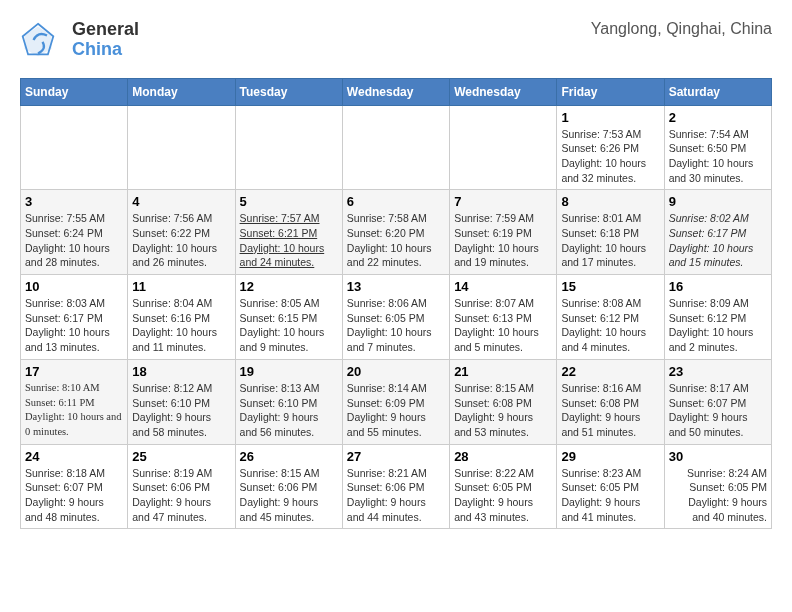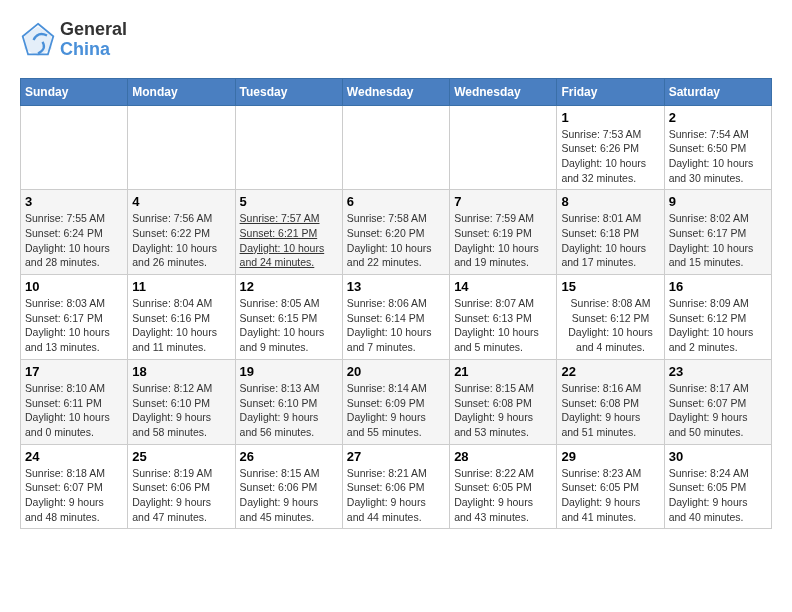--- a/index.html
+++ b/index.html
@@ -12,21 +12,21 @@
     }
     .header {
       display: flex;
       justify-content: space-between;
       align-items: flex-start;
       margin-bottom: 10px;
     }
     .logo {
       display: flex;
       align-items: center;
-      gap: 4px;
+      gap: 16px;
     }
     .logo-text {
       display: flex;
       flex-direction: column;
       font-weight: bold;
       font-size: 18px;
       line-height: 1.1;
     }
     .logo-text span:first-child { color: #333; }
     .logo-text span:last-child { color: #4a90d9; }
@@ -98,20 +98,21 @@
       <polygon points="20,2 37,16 31,36 9,36 3,16" fill="none" stroke="#4a90d9" stroke-width="2"></polygon>
       <path d="M15,20 Q20,10 30,15" stroke="#4a90d9" stroke-width="2.5" fill="none"></path>
       <path d="M25,22 Q30,30 20,35" stroke="#4a90d9" stroke-width="2.5" fill="none"></path>
     </svg>
     <div class="logo-text">
       <span>General</span>
       <span>China</span>
     </div>
   </div>
   <div class="title-block">
+    <h2>Yanglong, Qinghai, China</h2>
   </div>
 </div>
 
 <table class="calendar">
   <thead>
     <tr>
     <th>Sunday</th>
         <th>Monday</th>
         <th>Tuesday</th>
         <th>Wednesday</th>
@@ -172,21 +173,21 @@
 Daylight: 10 hours and 19 minutes.</div>
         </td>
         <td>
           <span class="day-number">8</span>
           <div class="day-info" style="white-space: pre-line;">Sunrise: 8:01 AM
 Sunset: 6:18 PM
 Daylight: 10 hours and 17 minutes.</div>
         </td>
         <td>
           <span class="day-number">9</span>
-          <div class="day-info" style="white-space: pre-line;">Sunrise: 8:02 AM
+          <div class="day-info" style="white-space: pre-line; font-style: italic;">Sunrise: 8:02 AM
 Sunset: 6:17 PM
 Daylight: 10 hours and 15 minutes.</div>
         </td>
       </tr>
       <tr>
         <td>
           <span class="day-number">10</span>
           <div class="day-info" style="white-space: pre-line;">Sunrise: 8:03 AM
 Sunset: 6:17 PM
 Daylight: 10 hours and 13 minutes.</div>
@@ -199,46 +200,46 @@
         </td>
         <td>
           <span class="day-number">12</span>
           <div class="day-info" style="white-space: pre-line;">Sunrise: 8:05 AM
 Sunset: 6:15 PM
 Daylight: 10 hours and 9 minutes.</div>
         </td>
         <td>
           <span class="day-number">13</span>
           <div class="day-info" style="white-space: pre-line;">Sunrise: 8:06 AM
-Sunset: 6:14 PM
+Sunset: 6:05 PM
 Daylight: 10 hours and 7 minutes.</div>
         </td>
         <td>
           <span class="day-number">14</span>
           <div class="day-info" style="white-space: pre-line;">Sunrise: 8:07 AM
 Sunset: 6:13 PM
 Daylight: 10 hours and 5 minutes.</div>
         </td>
         <td>
           <span class="day-number">15</span>
-          <div class="day-info" style="white-space: pre-line; text-align: center;">Sunrise: 8:08 AM
+          <div class="day-info" style="white-space: pre-line;">Sunrise: 8:08 AM
 Sunset: 6:12 PM
 Daylight: 10 hours and 4 minutes.</div>
         </td>
         <td>
           <span class="day-number">16</span>
           <div class="day-info" style="white-space: pre-line;">Sunrise: 8:09 AM
 Sunset: 6:12 PM
 Daylight: 10 hours and 2 minutes.</div>
         </td>
       </tr>
       <tr>
         <td>
           <span class="day-number">17</span>
-          <div class="day-info" style="white-space: pre-line;">Sunrise: 8:10 AM
+          <div class="day-info" style="white-space: pre-line; font-family: Liberation Serif, serif;">Sunrise: 8:10 AM
 Sunset: 6:11 PM
 Daylight: 10 hours and 0 minutes.</div>
         </td>
         <td>
           <span class="day-number">18</span>
           <div class="day-info" style="white-space: pre-line;">Sunrise: 8:12 AM
 Sunset: 6:10 PM
 Daylight: 9 hours and 58 minutes.</div>
         </td>
         <td>
@@ -304,19 +305,19 @@
 Daylight: 9 hours and 43 minutes.</div>
         </td>
         <td>
           <span class="day-number">29</span>
           <div class="day-info" style="white-space: pre-line;">Sunrise: 8:23 AM
 Sunset: 6:05 PM
 Daylight: 9 hours and 41 minutes.</div>
         </td>
         <td>
           <span class="day-number">30</span>
-          <div class="day-info" style="white-space: pre-line;">Sunrise: 8:24 AM
+          <div class="day-info" style="white-space: pre-line; text-align: right;">Sunrise: 8:24 AM
 Sunset: 6:05 PM
 Daylight: 9 hours and 40 minutes.</div>
         </td>
       </tr>
     </tbody>
 </table>
 
 </body></html>

